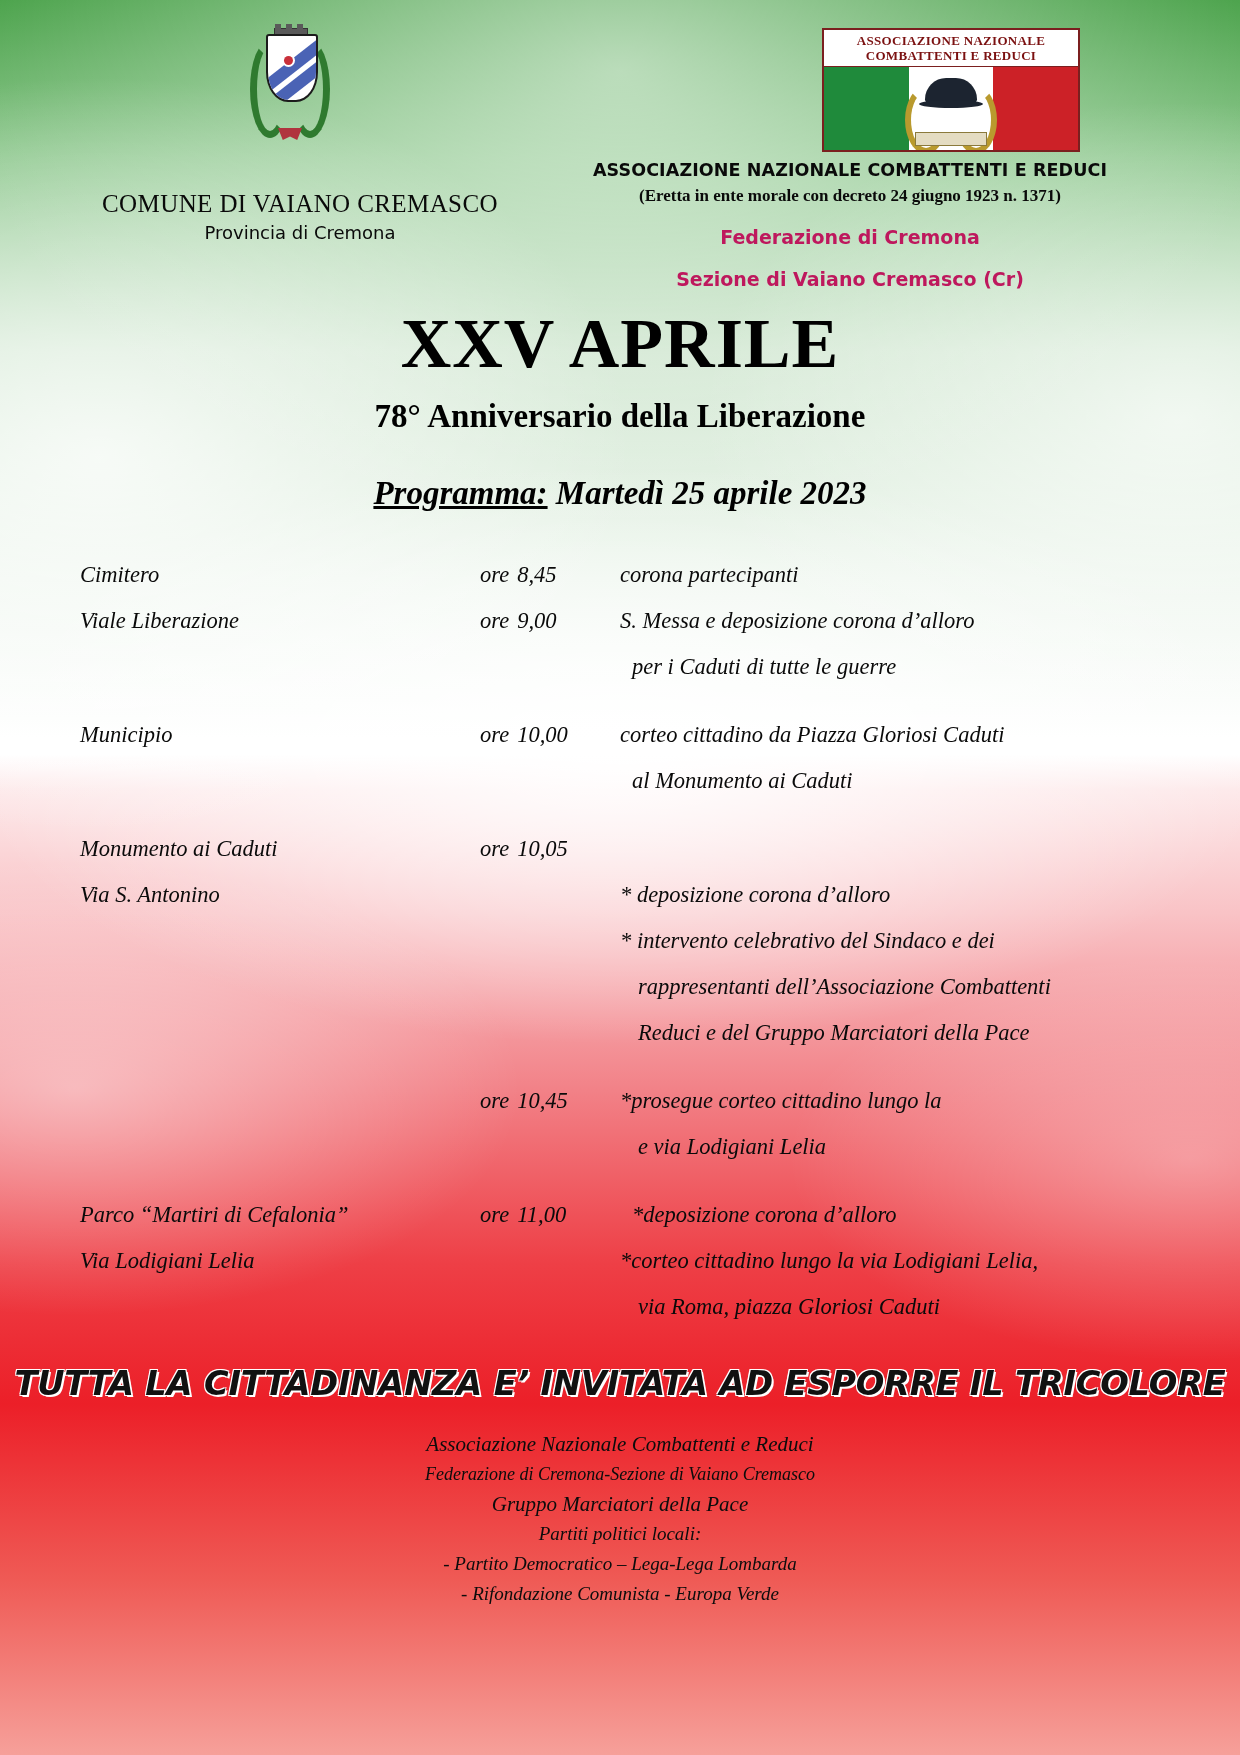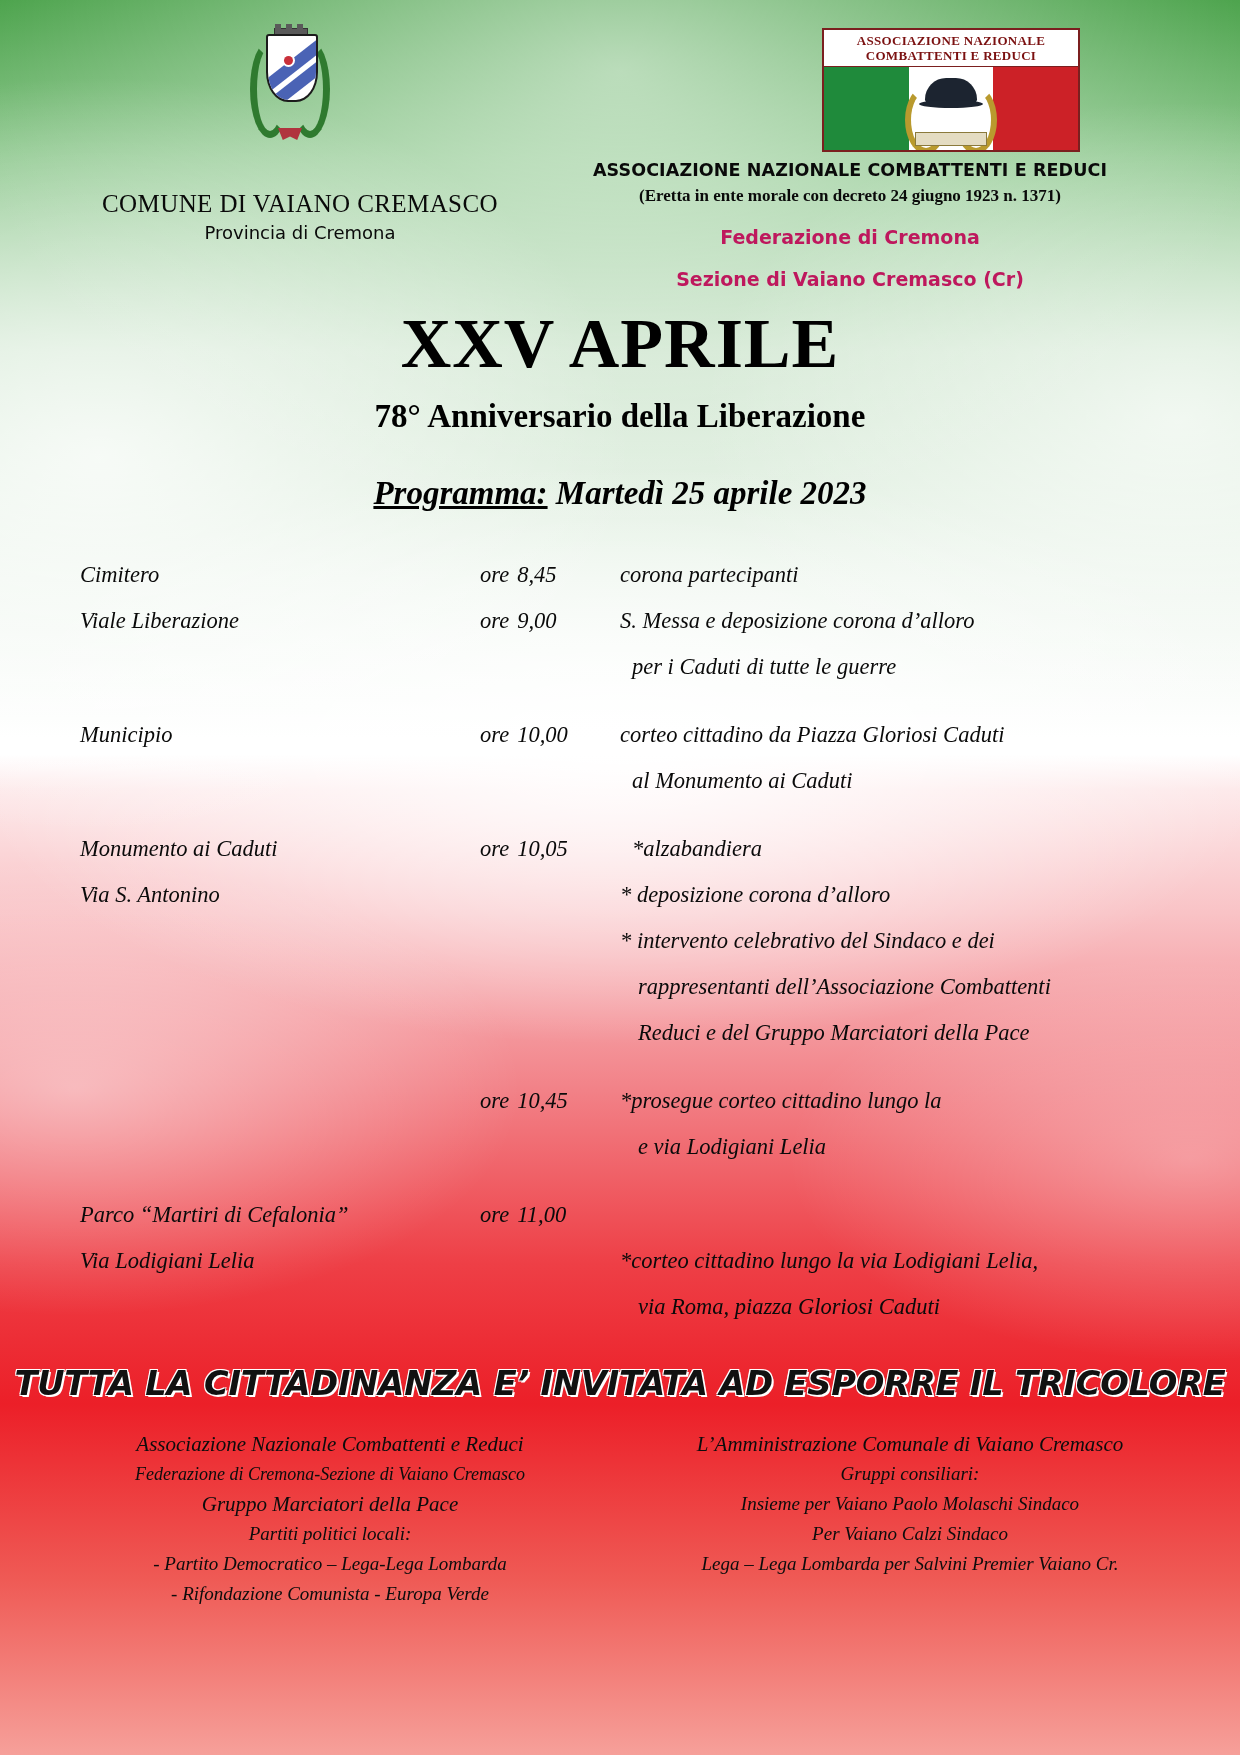--- a/index.html
+++ b/index.html
@@ -459,21 +459,20 @@
       </div>
     </div>
 
     <div class="gap-sm"></div>
 
     <div class="sched-row">
       <div class="sched-place">Monumento ai Caduti</div>
       <div class="sched-time">
         <span class="lbl">ore</span><span>10,05</span>
       </div>
-      <div class="sched-desc indent-1">*alzabandiera</div>
     </div>
 
     <div class="sched-row">
       <div class="sched-place">Via S. Antonino</div>
       <div class="sched-time">
         <span class="lbl"></span><span></span>
       </div>
       <div class="sched-desc">
         <div>* deposizione corona d’alloro</div>
         <div>* intervento  celebrativo  del  Sindaco  e  dei</div>
@@ -495,20 +494,21 @@
       </div>
     </div>
 
     <div class="gap-sm"></div>
 
     <div class="sched-row">
       <div class="sched-place">Parco “Martiri di Cefalonia”</div>
       <div class="sched-time">
         <span class="lbl">ore</span><span>11,00</span>
       </div>
+      <div class="sched-desc indent-1">*deposizione corona d’alloro</div>
     </div>
 
     <div class="sched-row">
       <div class="sched-place">Via Lodigiani Lelia</div>
       <div class="sched-time">
         <span class="lbl"></span><span></span>
       </div>
       <div class="sched-desc">
         <div>*corteo cittadino lungo la via Lodigiani Lelia,</div>
         <div class="indent-2">via   Roma,   piazza   Gloriosi   Caduti</div>
@@ -521,22 +521,15 @@
 
   <div class="footer">
     <div class="foot-col">
       <div class="l f-a">Associazione Nazionale Combattenti e Reduci</div>
       <div class="l f-b">Federazione di Cremona-Sezione di Vaiano Cremasco</div>
       <div class="l f-c">Gruppo Marciatori della Pace</div>
       <div class="l f-d">Partiti politici locali:</div>
       <div class="l f-e">- Partito Democratico  –  Lega-Lega Lombarda</div>
       <div class="l f-e">- Rifondazione Comunista   - Europa Verde</div>
     </div>
-    <div class="foot-col">
-      <div class="l f-r1">L’Amministrazione Comunale di Vaiano Cremasco</div>
-      <div class="l f-r2">Gruppi consiliari:</div>
-      <div class="l f-r3">Insieme per Vaiano Paolo Molaschi Sindaco</div>
-      <div class="l f-r3">Per Vaiano Calzi Sindaco</div>
-      <div class="l f-r3">Lega – Lega Lombarda per Salvini Premier Vaiano Cr.</div>
-    </div>
   </div>
 
 </div>
 
 </body></html>

